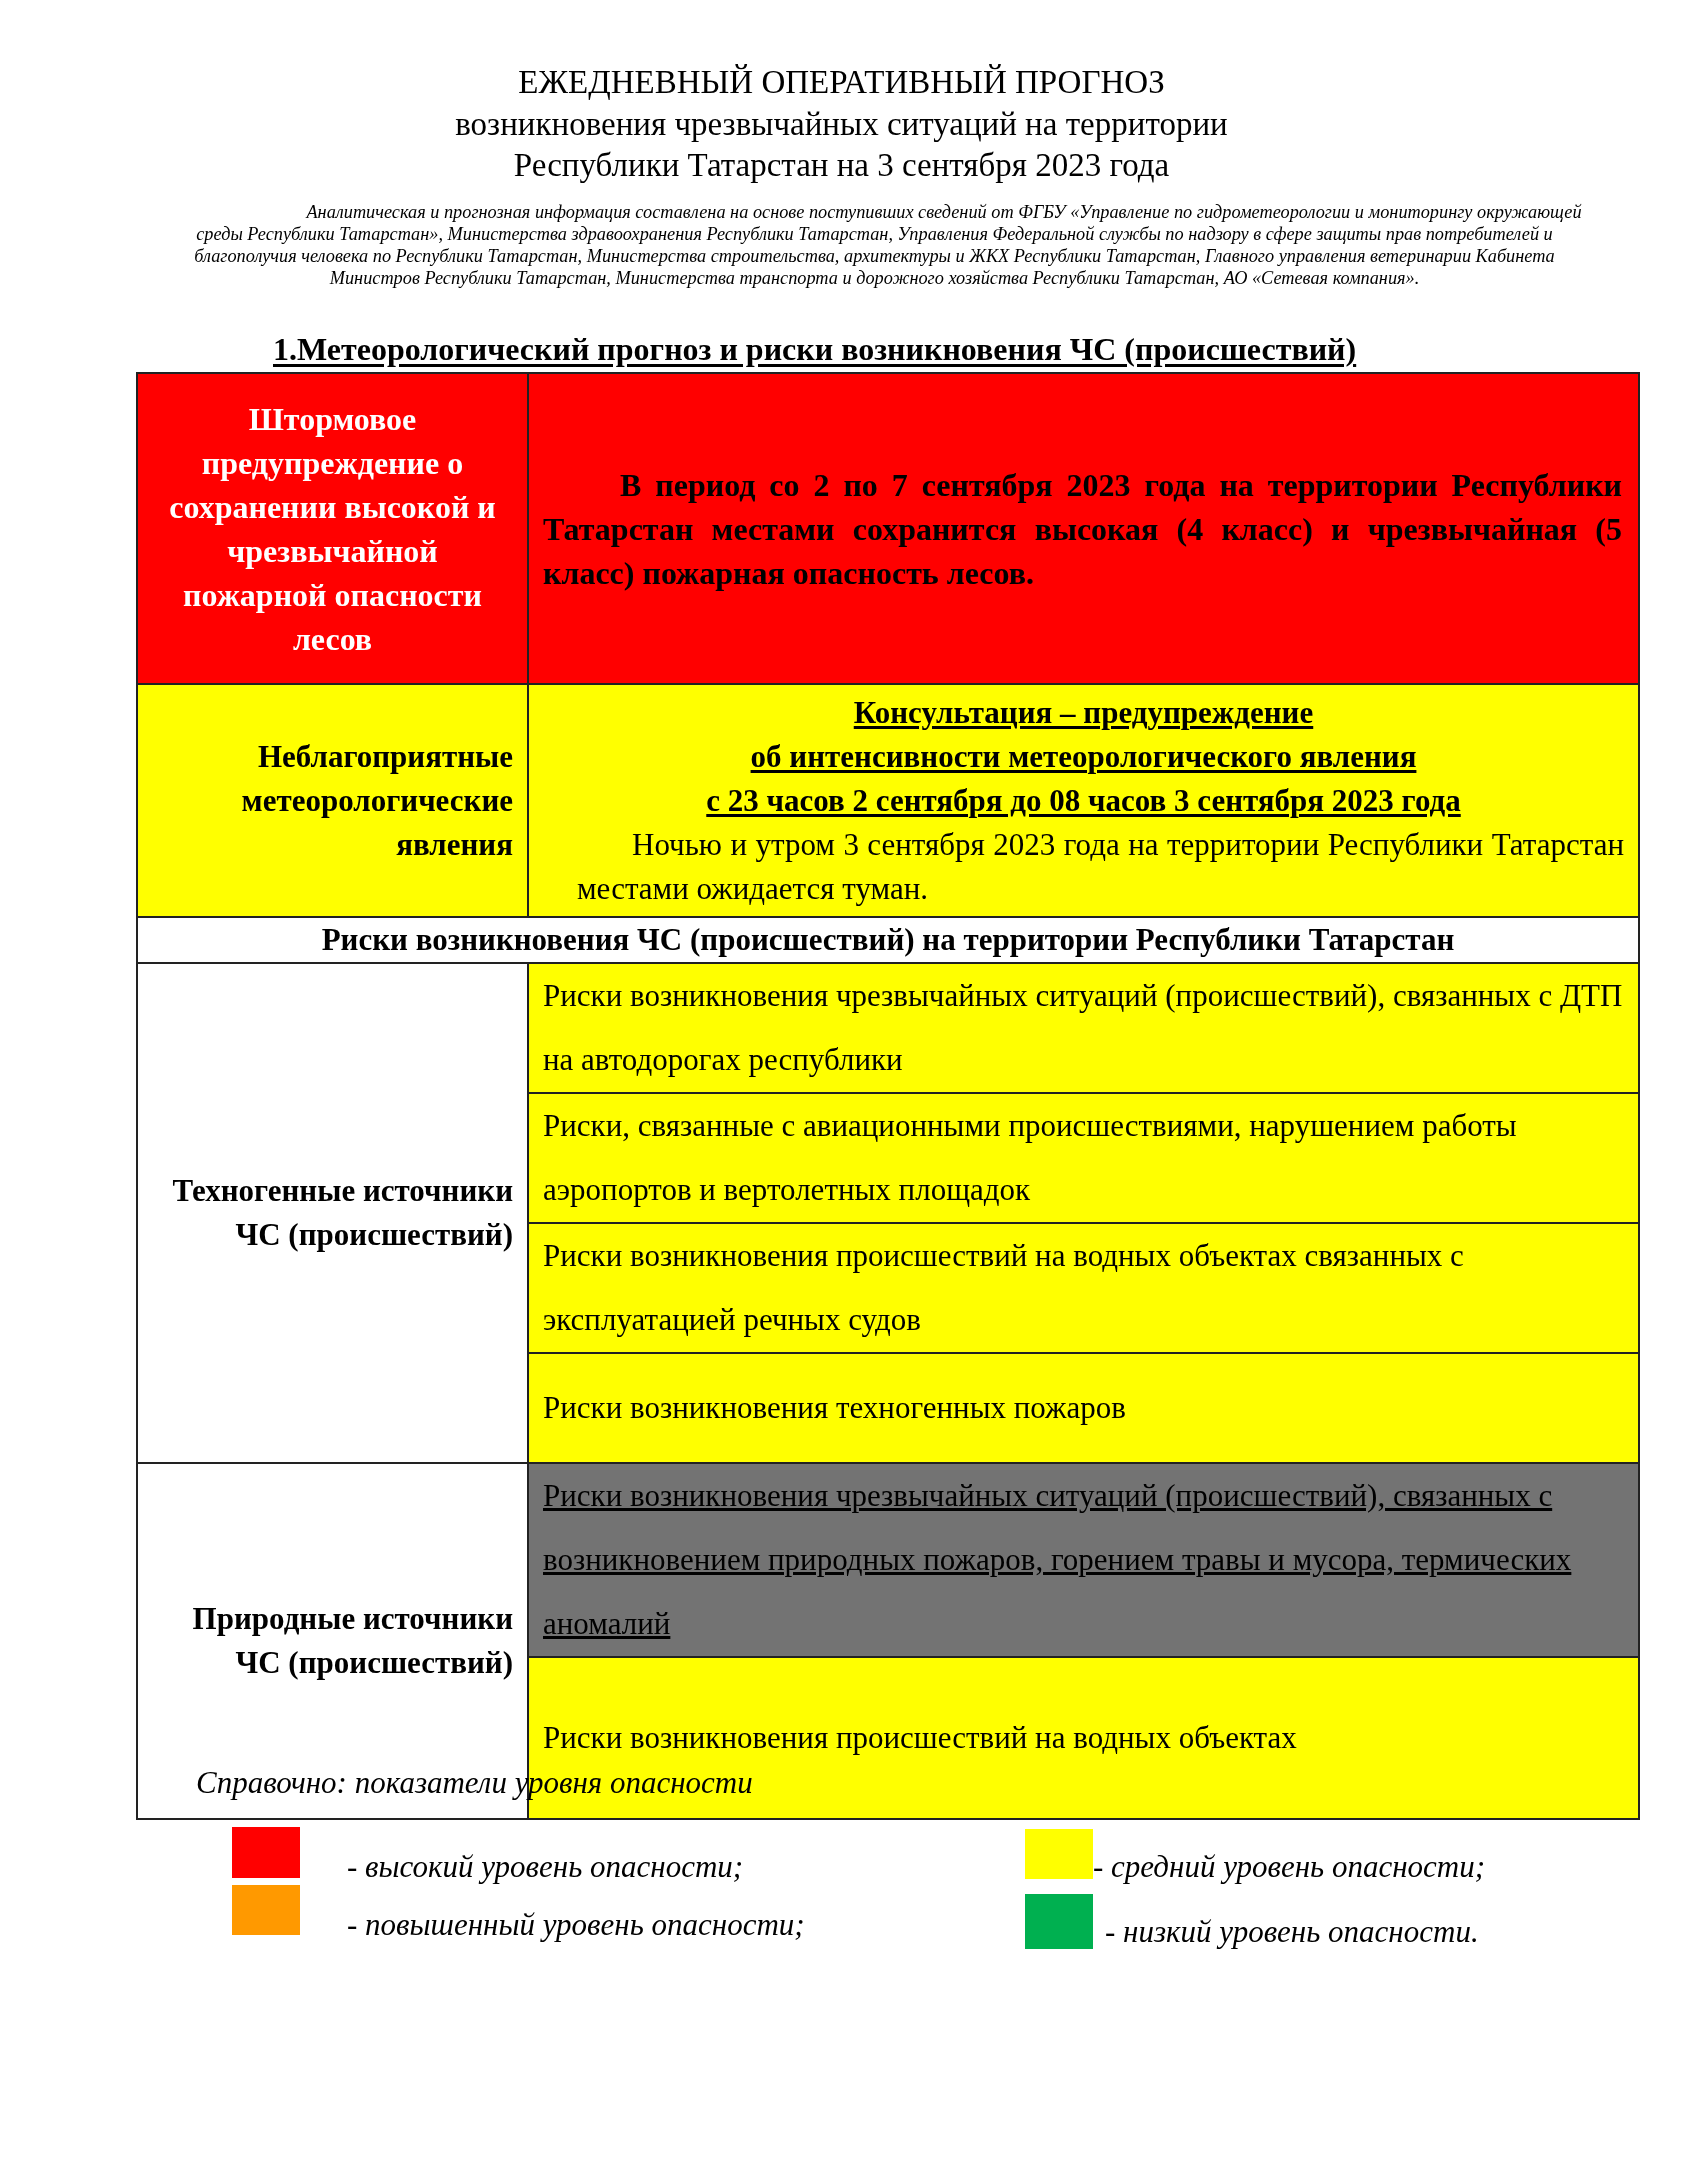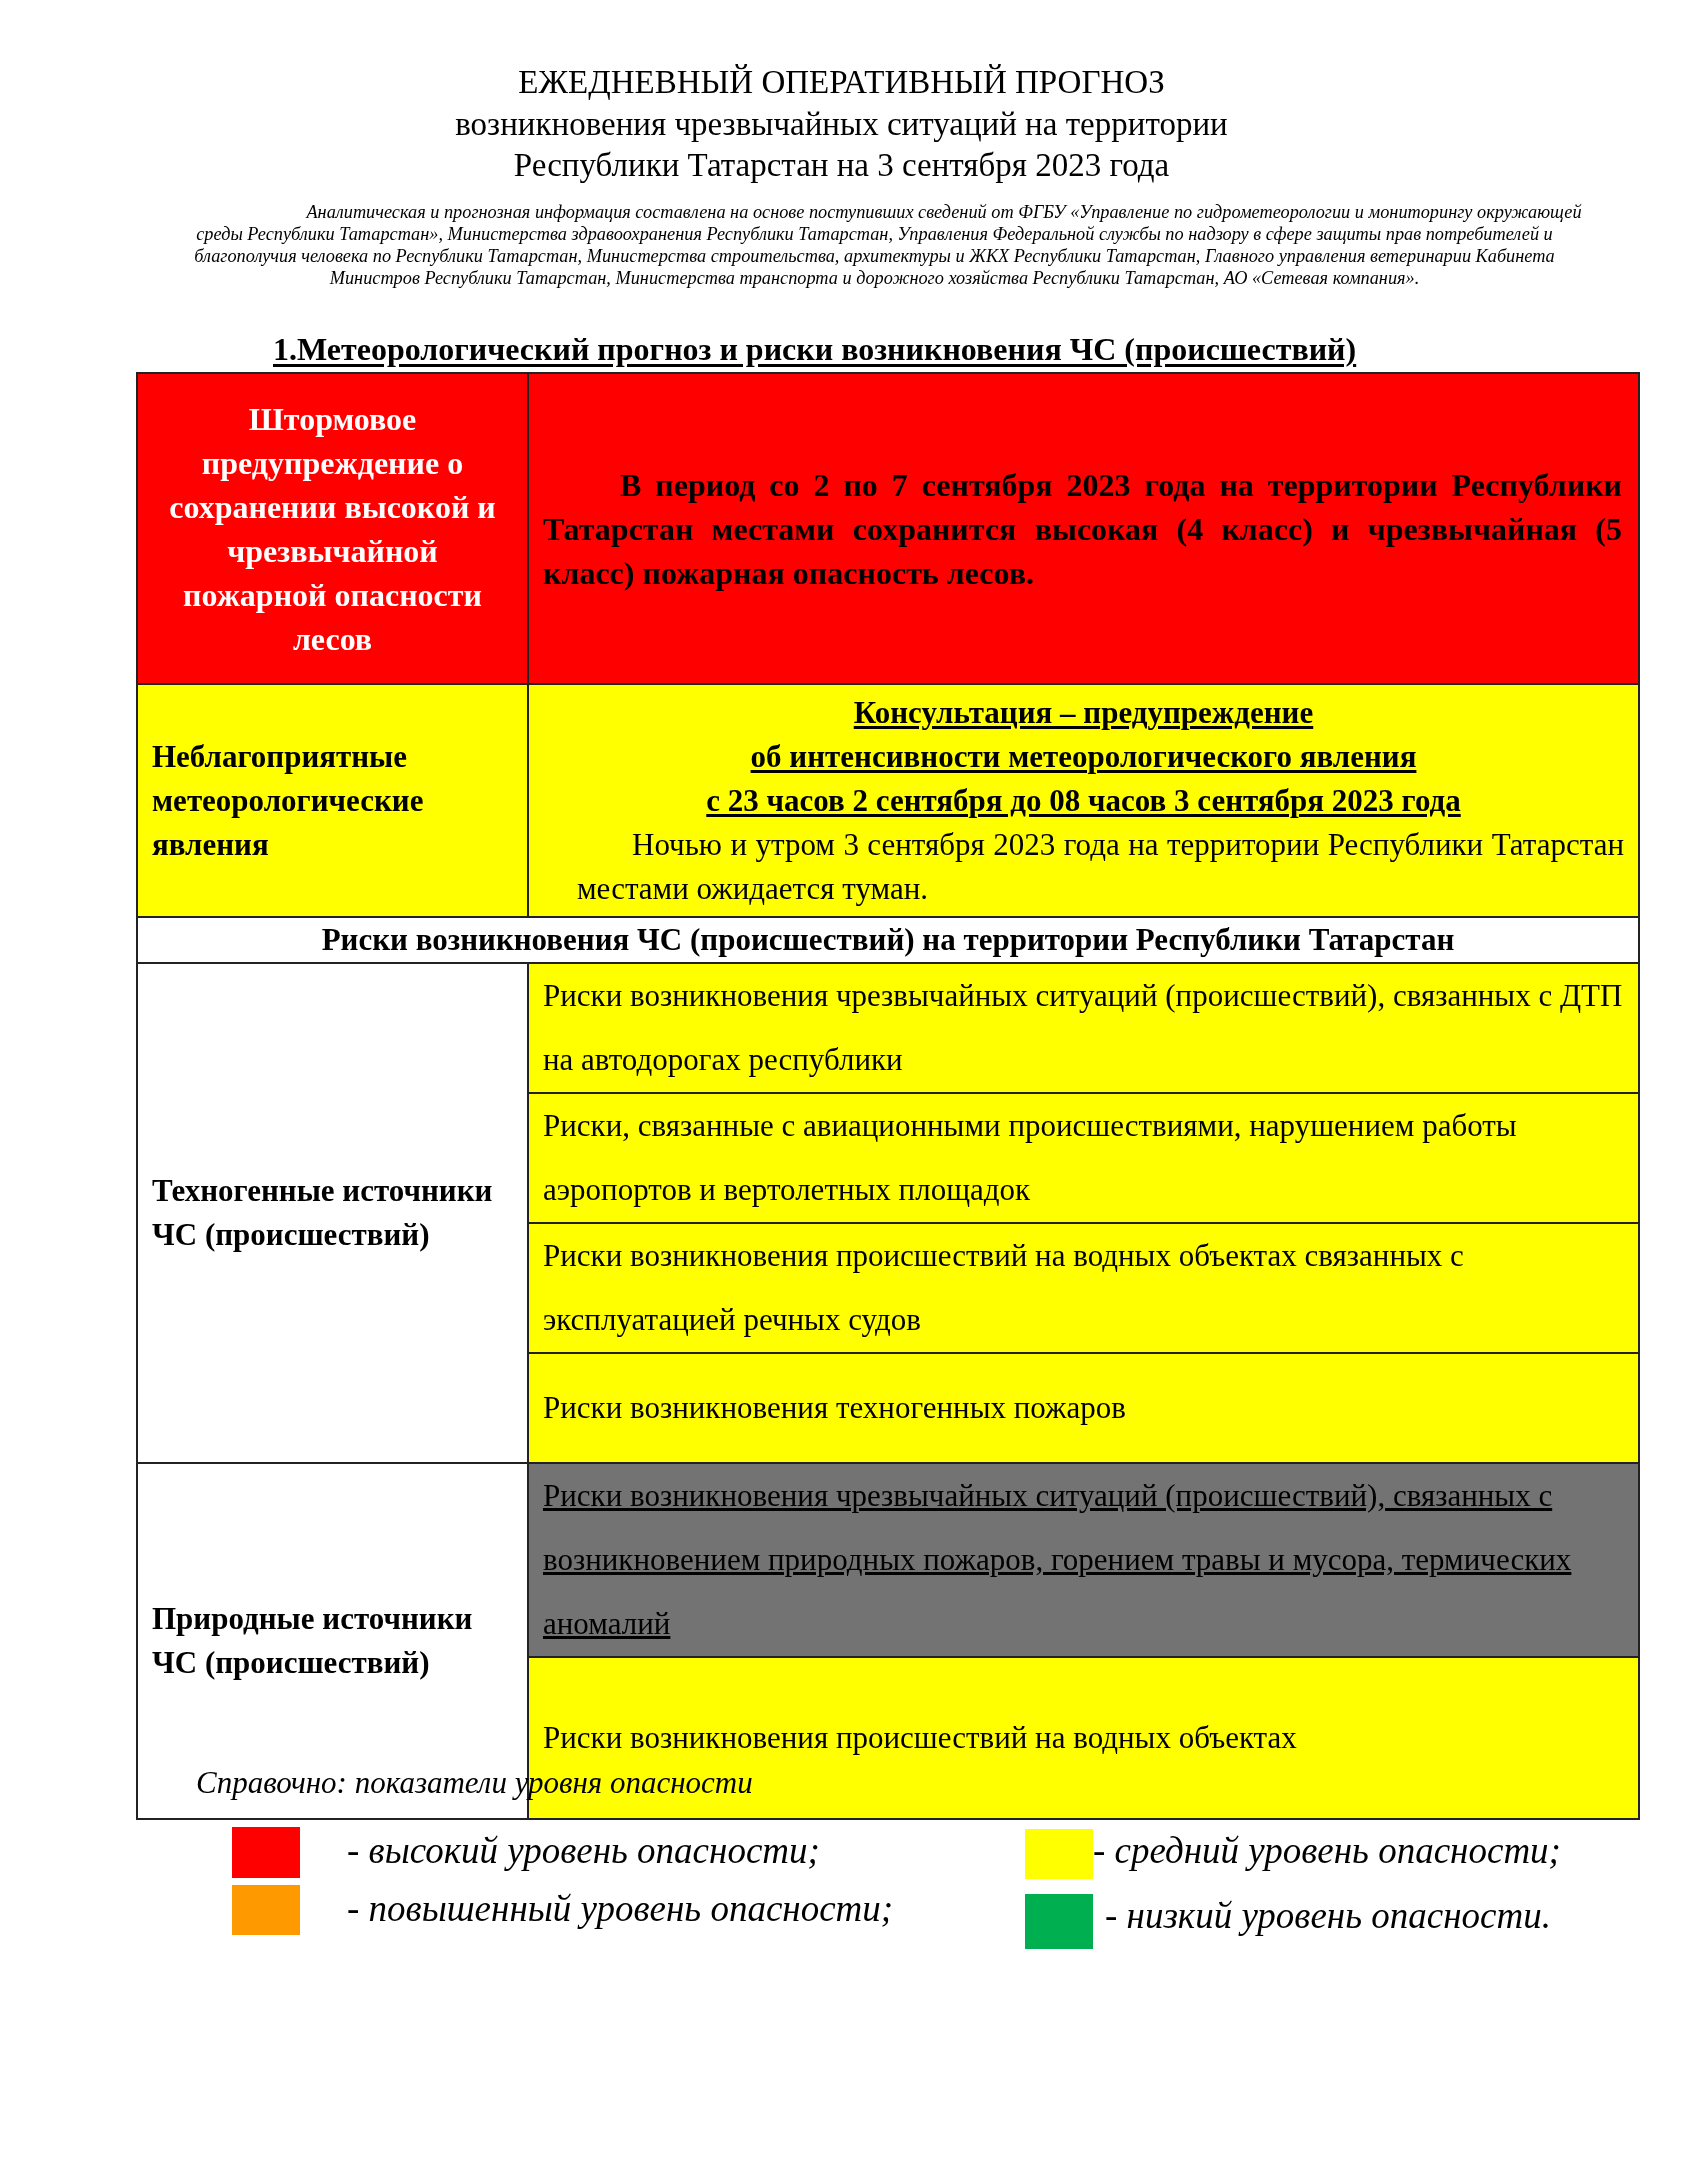--- a/index.html
+++ b/index.html
@@ -19,30 +19,30 @@
   table.main td { border:2px solid #222; padding:0 14px; vertical-align:middle; }
   .col-left { width:362px; }
   .red { background:#FF0000; }
   .yellow { background:#FFFF00; }
   .orange { background:#737373;text-decoration:underline; }
   .white { background:#FFFFFF; }
   .storm-label { color:#fff; font-weight:bold; font-size:32px; line-height:44px; text-align:center; }
   .storm-text { color:#000000; font-weight:bold; font-size:32px; line-height:44px; text-align:justify;
                 text-align-last:left; padding:0 16px 0 14px !important; }
   .storm-text .ind { display:inline-block; width:77px; }
-  .bold-label { font-weight:bold; font-size:31px; line-height:44px; text-align:left; }
+  .bold-label { font-weight:bold; font-size:31px; line-height:44px; text-align:right; }
   .consult { text-align:center; font-size:31px; line-height:44px; }
   .consult .u { font-weight:bold; text-decoration:underline; text-decoration-thickness:3px; text-underline-offset:3px; }
   .consult .p { text-align:justify; text-align-last:left;margin-left:34px; }
   .consult .p .ind { display:inline-block; width:55px; }
   .risk-header { font-weight:bold; font-size:31px; line-height:44px; text-align:center; padding:0 !important; }
   .risk-cell { font-size:31px; line-height:64px;margin-top:7px; }
   .legend-title { position:absolute; top:1764px; left:196px; font-style:italic; font-size:31px; line-height:38px; }
   .swatch { position:absolute; width:68px; height:51px; }
-  .legend-text { position:absolute; font-style:italic; font-size:37px; line-height:38px; white-space:nowrap; }
+  .legend-text { position:absolute; font-style:italic; font-size:31px; line-height:38px; white-space:nowrap;margin-top:16px; }
 </style>
 </head>
 <body>
 
 <div id="title-block" class="abs">
   <div class="title" style="position:absolute;top:0;left:0;width:1465px;">ЕЖЕДНЕВНЫЙ ОПЕРАТИВНЫЙ ПРОГНОЗ</div>
   <div class="title" style="position:absolute;top:42px;left:0;width:1465px;">возникновения чрезвычайных ситуаций на территории</div>
   <div class="title" style="position:absolute;top:83px;left:0;width:1465px;">Республики Татарстан на 3 сентября 2023 года</div>
 </div>
 

